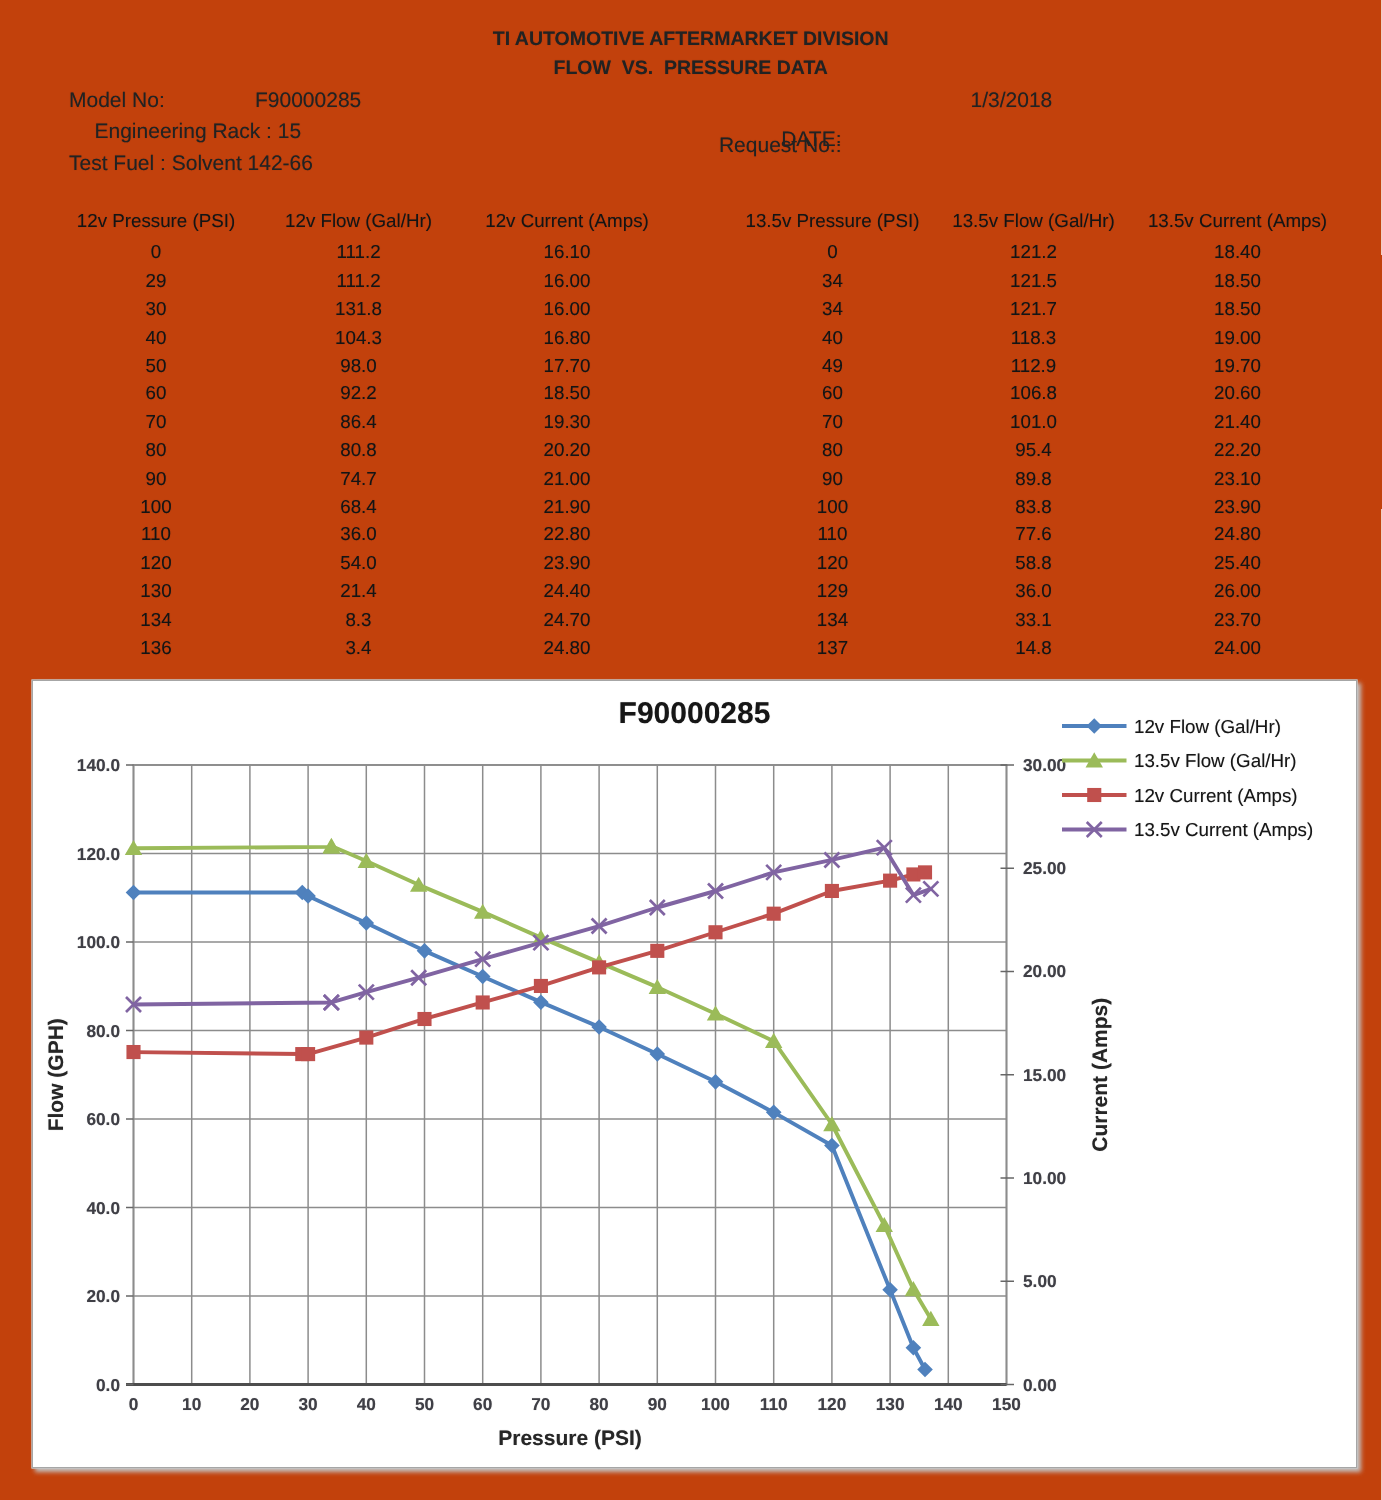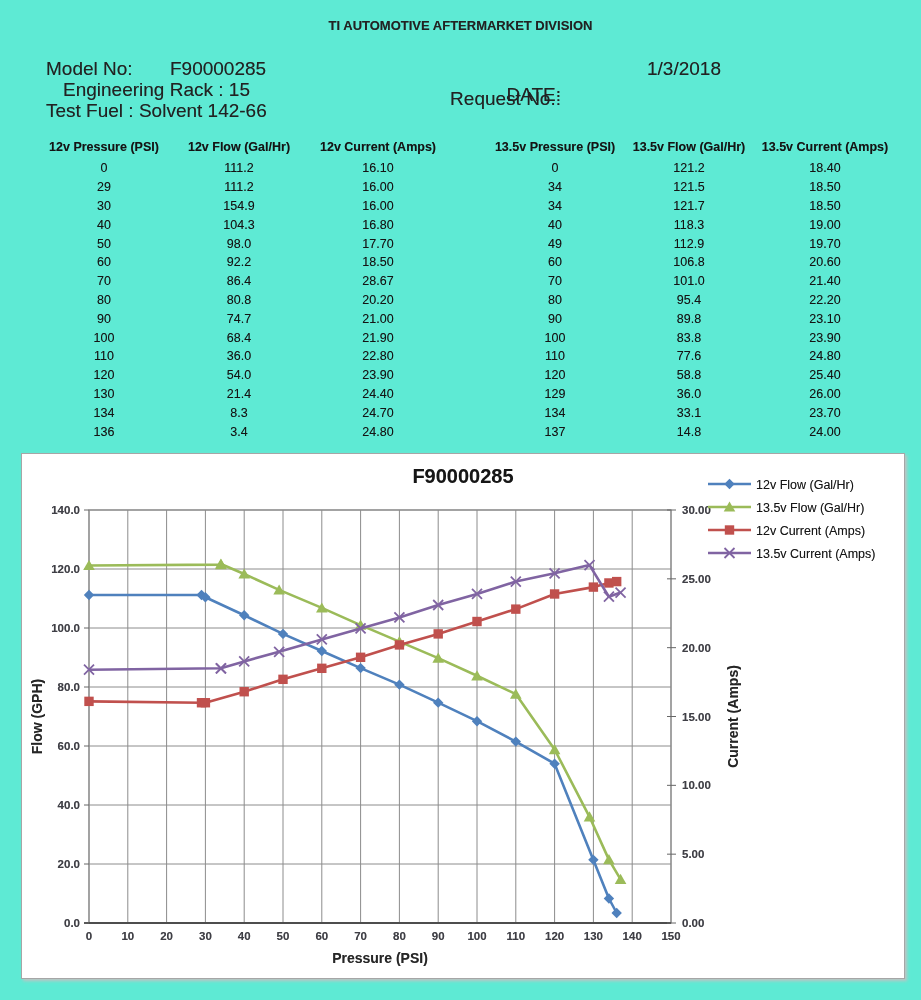--- a/index.html
+++ b/index.html
@@ -1,40 +1,41 @@
 <!DOCTYPE html>
 <html><head>
 <meta charset="utf-8">
 <style>
   html,body{margin:0;padding:0;background:#ffffff;}
-  .page{position:relative;width:921px;height:1000px;background:#5eead4;
+  .page{position:relative;width:921px;height:1000px;background:#c2410c;
         font-family:"Liberation Sans",sans-serif;color:#1a1a1a;overflow:hidden;
         text-shadow:0 0 .5px rgba(40,40,40,.45);}
   .abs{position:absolute;}
   .doc-title{left:0;width:100%;text-align:center;font-size:13px;font-weight:bold;color:#222;white-space:pre;}
-  .info{font-size:19px;color:#222;white-space:nowrap;}
+  .info{font-size:14px;color:#222;white-space:nowrap;}
   .right-col{text-align:right;margin-top:26px;}
   #flow-table{position:absolute;left:38px;top:135px;}
   .trow{display:grid;grid-template-columns:132px 138px 140px 38px 138px 130px 142px;height:18.8px;align-items:center;}
-  .trow.thead{height:24px;font-weight:bold;}
+  .trow.thead{height:24px;font-weight:normal;}
   .tcell{text-align:center;font-size:12.5px;color:#141414;white-space:nowrap;}
   .chart-box{position:absolute;left:21px;top:453px;width:882px;height:524px;
              border:1px solid #a6a6a6;background:#fff;box-shadow:2px 2px 3px #c2c2c2;}
   .chart-title{position:absolute;top:11px;left:0;width:100%;text-align:center;
                font-size:20px;font-weight:bold;color:#161616;}
   .chart-box svg{position:absolute;left:0;top:0;}
   .tick{font-family:"Liberation Sans",sans-serif;font-size:11.5px;font-weight:bold;fill:#3f3f46;}
   .axis-title{font-family:"Liberation Sans",sans-serif;font-size:14px;font-weight:bold;fill:#262626;}
   .legend-text{font-family:"Liberation Sans",sans-serif;font-size:12.5px;fill:#161616;}
 </style>
 </head>
 <body>
 
 <div class="page">
   <div class="abs doc-title" style="top:18px">TI AUTOMOTIVE AFTERMARKET DIVISION</div>
+  <div class="abs doc-title" style="top:37px">FLOW  VS.  PRESSURE DATA</div>
 
   <div class="abs info" style="left:46px;top:58px">Model No:</div>
   <div class="abs info" style="left:170px;top:58px">F90000285</div>
   <div class="abs info right-col" style="left:401px;top:58px;width:160px">DATE:</div>
   <div class="abs info" style="left:647px;top:58px">1/3/2018</div>
   <div class="abs info" style="left:63px;top:79px">Engineering Rack : 15</div>
   <div class="abs info right-col" style="left:401px;top:62px;width:160px">Request No.:</div>
   <div class="abs info" style="left:46px;top:100px">Test Fuel : Solvent 142-66</div>
 
   <div id="flow-table">
@@ -60,21 +61,21 @@
         <div class="tcell">29</div>
         <div class="tcell">111.2</div>
         <div class="tcell">16.00</div>
         <div class="tcell"></div>
         <div class="tcell">34</div>
         <div class="tcell">121.5</div>
         <div class="tcell">18.50</div>
       </div>
       <div class="trow">
         <div class="tcell">30</div>
-        <div class="tcell">154.9</div>
+        <div class="tcell">131.8</div>
         <div class="tcell">16.00</div>
         <div class="tcell"></div>
         <div class="tcell">34</div>
         <div class="tcell">121.7</div>
         <div class="tcell">18.50</div>
       </div>
       <div class="trow">
         <div class="tcell">40</div>
         <div class="tcell">104.3</div>
         <div class="tcell">16.80</div>
@@ -97,21 +98,21 @@
         <div class="tcell">92.2</div>
         <div class="tcell">18.50</div>
         <div class="tcell"></div>
         <div class="tcell">60</div>
         <div class="tcell">106.8</div>
         <div class="tcell">20.60</div>
       </div>
       <div class="trow">
         <div class="tcell">70</div>
         <div class="tcell">86.4</div>
-        <div class="tcell">28.67</div>
+        <div class="tcell">19.30</div>
         <div class="tcell"></div>
         <div class="tcell">70</div>
         <div class="tcell">101.0</div>
         <div class="tcell">21.40</div>
       </div>
       <div class="trow">
         <div class="tcell">80</div>
         <div class="tcell">80.8</div>
         <div class="tcell">20.20</div>
         <div class="tcell"></div>

